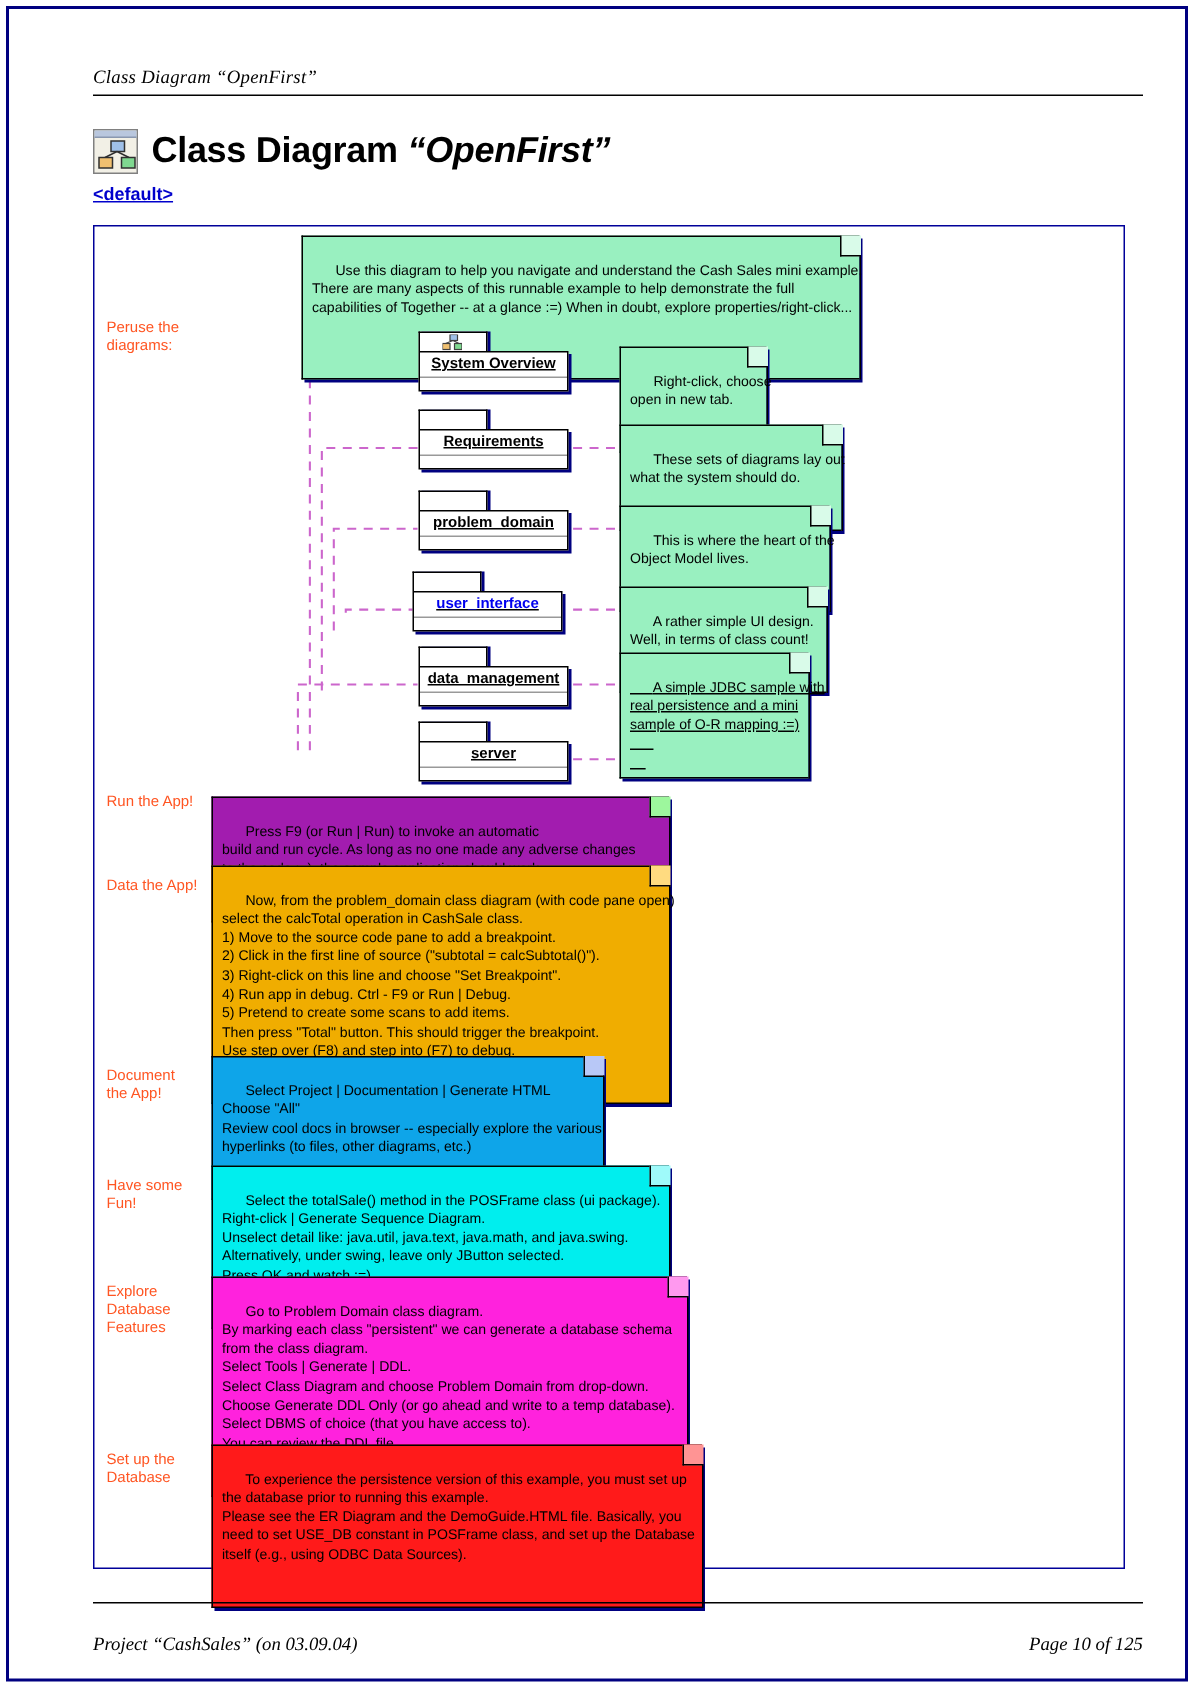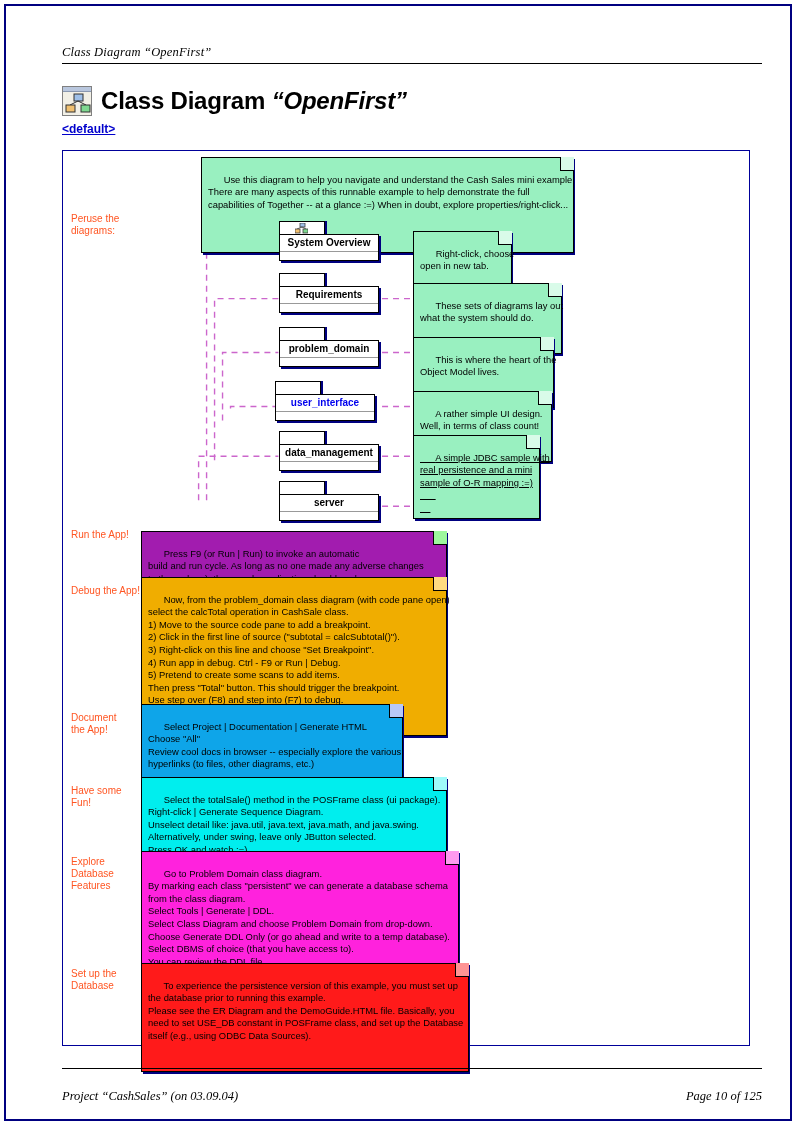--- a/index.html
+++ b/index.html
@@ -121,21 +121,21 @@
     border-left: 1px solid #000000;
     border-bottom: 1px solid #000000;
   }
   .note .edge-r {
     position: absolute;
     right: -1px; top: 12px; bottom: -1px;
     width: 1px; background: #000000;
   }
 
   
-  .pkg { position: absolute; }
+  .pkg { position: absolute; text-decoration: underline; }
   .pkg .tab {
     width: 46px; height: 13px;
     border: 1px solid #000000;
     border-bottom: none;
     background: #ffffff;
     box-sizing: border-box;
     position: relative;
     box-shadow: 2px 0 0 #000080;
   }
   .pkg .tab .ticon { position: absolute; left: 15px; top: 1px; }
@@ -328,21 +328,21 @@
     </div>
 
     <div class="steplabel" style="left:8px; top:378px;">Run the App!</div>
     <div class="note" style="left:78px; top:380px; width:305px; background:#a21caf;">
       <span>Press F9 (or Run | Run) to invoke an automatic
 build and run cycle. As long as no one made any adverse changes
 to the code :=), the sample application should work.</span>
       <span class="fold" style="background:#9df79d;"></span><span class="edge-r"></span>
     </div>
 
-    <div class="steplabel" style="left:8px; top:434px;">Debug the App!</div>
+    <div class="steplabel" style="left:8px; top:434px;">Data the App!</div>
     <div class="note" style="left:78px; top:426px; width:305px; background:#f0ad00;">
       <span>Now, from the problem_domain class diagram (with code pane open)
 select the calcTotal operation in CashSale class.
 1) Move to the source code pane to add a breakpoint.
 2) Click in the first line of source ("subtotal = calcSubtotal()").
 3) Right-click on this line and choose "Set Breakpoint".
 4) Run app in debug. Ctrl - F9 or Run | Debug.
 5) Pretend to create some scans to add items.
 Then press "Total" button. This should trigger the breakpoint.
 Use step over (F8) and step into (F7) to debug.</span>

